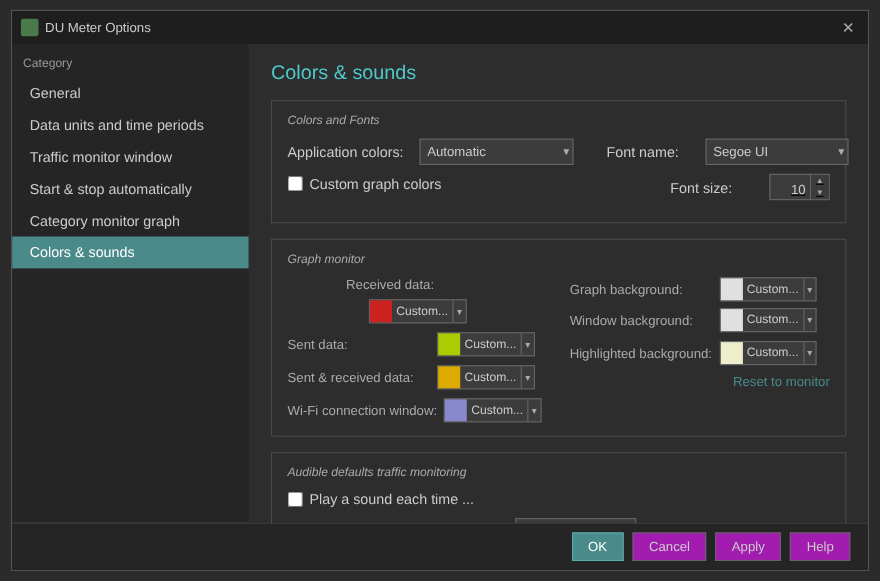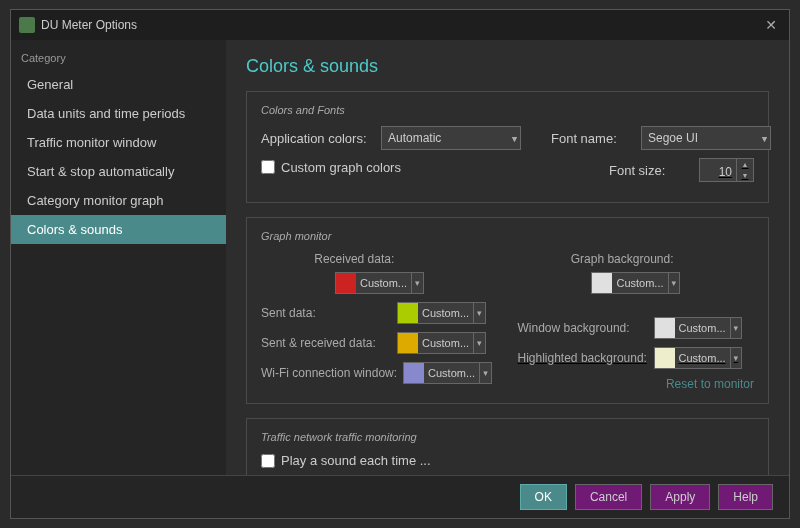--- a/index.html
+++ b/index.html
@@ -248,21 +248,21 @@
     .reset-link {
       color: #4a8a8a;
       font-size: 12px;
       cursor: pointer;
       text-decoration: none;
       margin-top: 6px;
       display: block;
       text-align: right;
     }
     .btn {
-      background: #701a75;
+      background: #a21caf;
       border: 1px solid #666;
       color: #ccc;
       padding: 4px 14px;
       font-size: 12px;
       cursor: pointer;
       height: 26px;
     }
     .btn-primary {
       background: #4a8a8a;
       border: 1px solid #5aabab;
@@ -388,53 +388,53 @@
               <span class="color-label">Wi-Fi connection window:</span>
               <div class="color-btn">
                 <div class="color-swatch" style="background:#8888cc;"></div>
                 <span class="color-text">Custom...</span>
                 <span class="color-arrow">▾</span>
               </div>
             </div>
           </div>
 
           <div>
-            <div class="color-row" style="margin-bottom:23px;flex-direction:column;">
+            <div class="color-row" style="margin-bottom:6px;">
               <span class="color-label">Graph background:</span>
               <div class="color-btn">
                 <div class="color-swatch" style="background:#e0e0e0;"></div>
                 <span class="color-text">Custom...</span>
                 <span class="color-arrow">▾</span>
               </div>
             </div>
             <div class="color-row" style="margin-bottom:8px;">
               <span class="color-label">Window background:</span>
               <div class="color-btn">
                 <div class="color-swatch" style="background:#e0e0e0;"></div>
                 <span class="color-text">Custom...</span>
                 <span class="color-arrow">▾</span>
               </div>
             </div>
-            <div class="color-row" style="margin-bottom:8px;text-decoration:underline;">
+            <div class="color-row" style="margin-bottom:8px;">
               <span class="color-label">Highlighted background:</span>
               <div class="color-btn">
                 <div class="color-swatch" style="background:#eeeecc;"></div>
                 <span class="color-text">Custom...</span>
                 <span class="color-arrow">▾</span>
               </div>
             </div>
             <div style="text-align:right;">
               <a class="reset-link">Reset to monitor</a>
             </div>
           </div>
         </div>
       </div>
 
       <div class="section-box">
-        <div class="section-label">Traffic network traffic monitoring</div>
+        <div class="section-label">Audible defaults traffic monitoring</div>
         <div class="checkbox-row" style="margin-bottom:10px;">
           <input type="checkbox" id="playSound" style="">
           <label class="checkbox-label" for="playSound">Play a sound each time ...</label>
         </div>
         <div class="form-row" style="margin-bottom:10px;justify-content:center;">
           <div style="width:120px;"></div>
           <div class="select-wrapper">
             <select class="select-medium">
               <option>Bytes</option>
               <option>KB</option>

